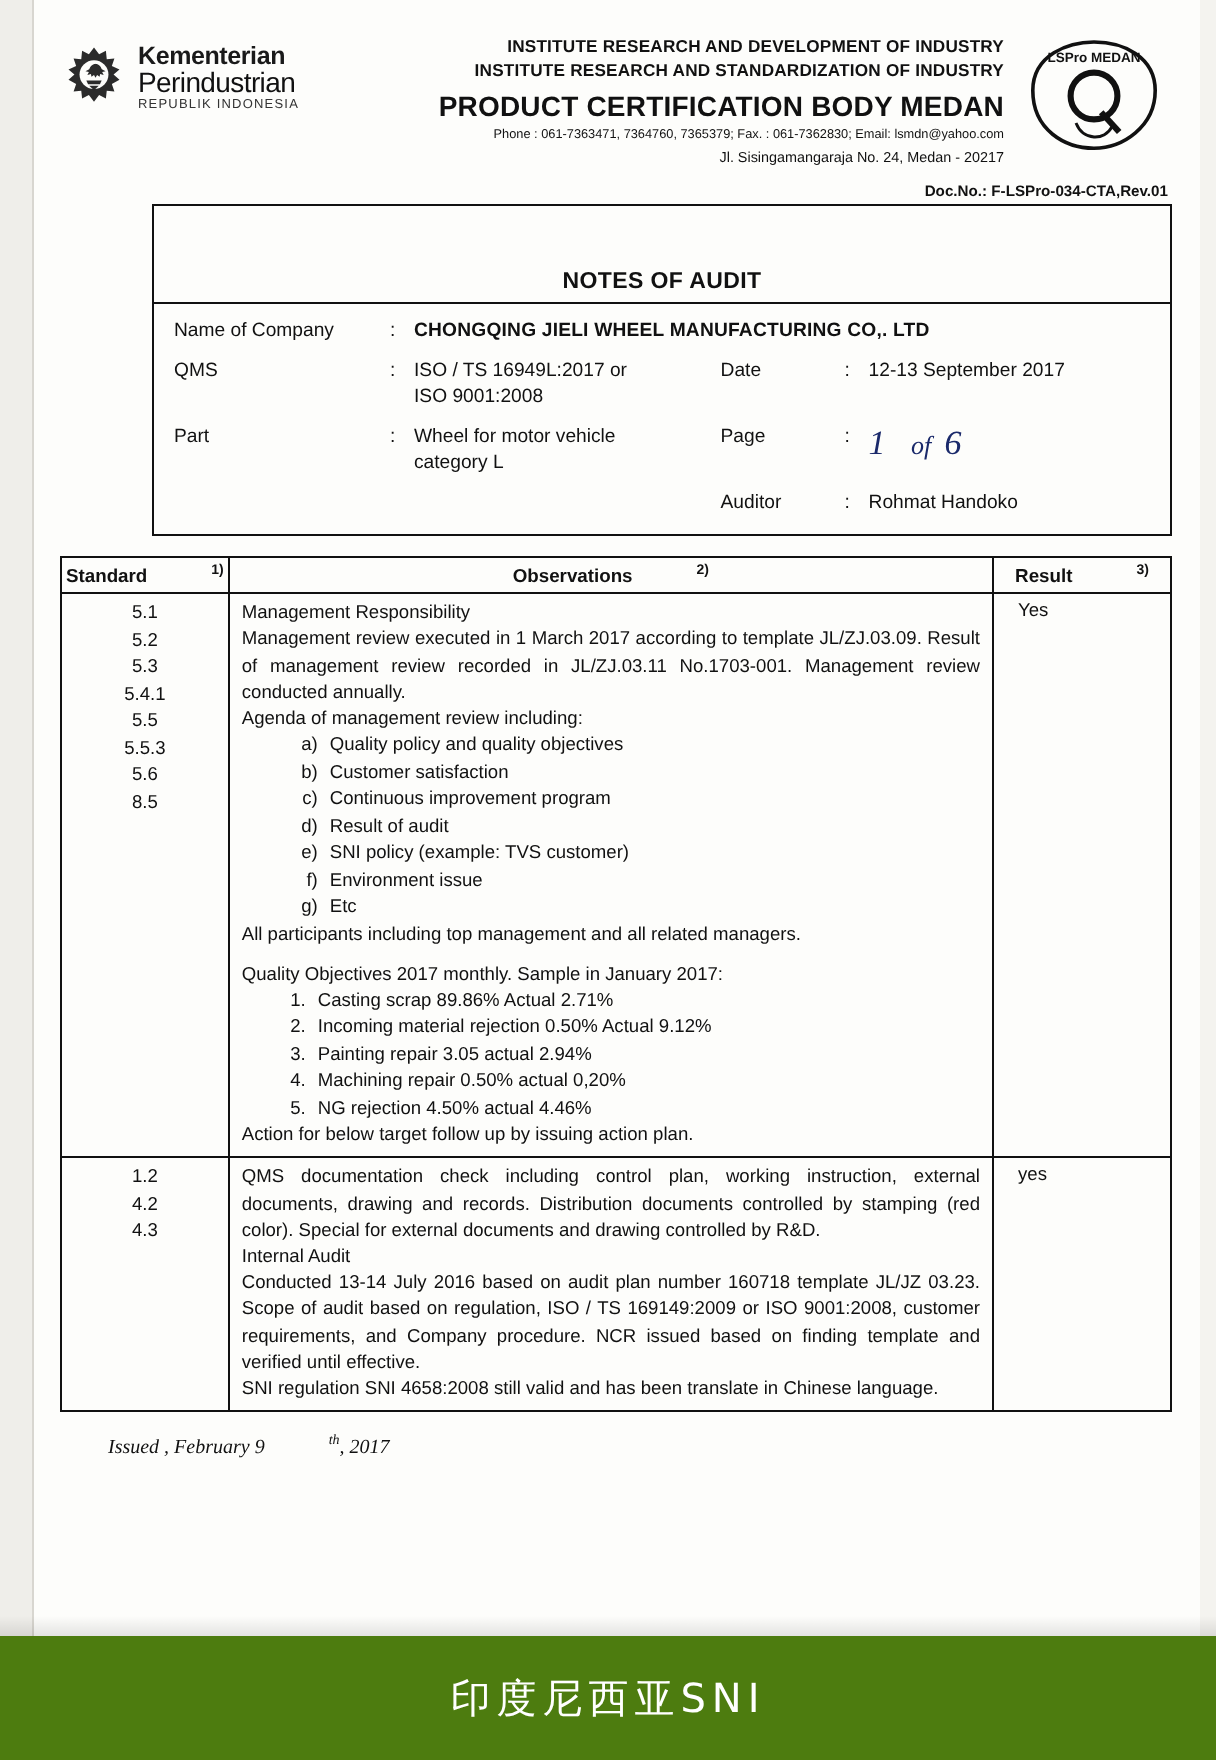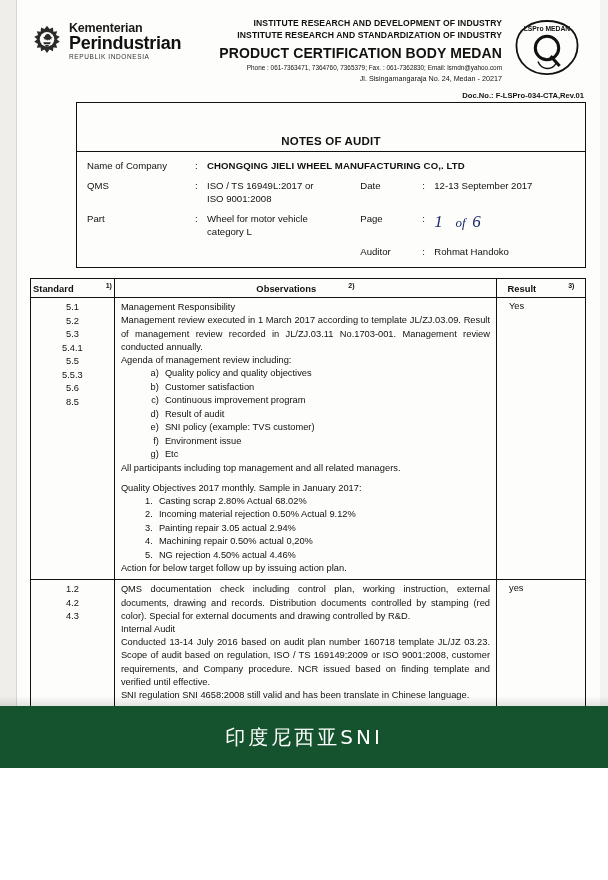--- a/index.html
+++ b/index.html
@@ -11,21 +11,21 @@
     height: 880px;
     background: #ffffff;
     font-family: "Liberation Sans", sans-serif;
     color: #111;
     position: relative;
     overflow: hidden;
   }
   .page {
     position: relative;
     width: 608px;
-    height: 768px;
+    height: 880px;
     box-sizing: border-box;
     background: #fdfdfb;
   }
   
   .scan-edge-left {
     position: absolute;
     left: 0; top: 0; bottom: 0;
     width: 16px;
     background: #efeeea;
     border-right: 1px solid #d8d6d0;
@@ -69,22 +69,22 @@
   .logo-text {
     line-height: 1.05;
   }
   .logo-kementerian {
     font-size: 12.5px;
     font-weight: bold;
     letter-spacing: -0.2px;
     color: #1a1a1a;
   }
   .logo-perindustrian {
-    font-size: 18px;
-    font-weight: bold;
+    font-size: 14px;
+    font-weight: normal;
     letter-spacing: -0.3px;
     color: #111;
     margin-top: -1px;
   }
   .logo-republik {
     font-size: 6.5px;
     letter-spacing: 0.6px;
     color: #333;
     margin-top: 1px;
   }
@@ -263,21 +263,21 @@
     padding-left: 24px;
   }
   .issued sup { font-size: 7px; }
 
   .blue-band {
     position: absolute;
     left: 0;
     right: 0;
     bottom: 0;
     height: 62px;
-    background: #14532d;
+    background: #4d7c0f;
     display: flex;
     align-items: center;
     justify-content: center;
   }
   .blue-band .band-text {
     color: #ffffff;
     font-size: 20px;
     letter-spacing: 3px;
     font-family: "DejaVu Sans", sans-serif;
   }
@@ -462,21 +462,21 @@
                   <span class="mk">g)</span>
                   <span>Etc</span>
                 </li>
             </ul>
             <div>All participants including top management and all related managers.</div>
             <div class="gap-line"></div>
             <div>Quality Objectives 2017 monthly. Sample in January 2017:</div>
             <ul class="olist indent-2">
               <li>
                   <span class="mk">1.</span>
-                  <span>Casting scrap 2.80% Actual 68.02%</span>
+                  <span>Casting scrap 89.86% Actual 2.71%</span>
                 </li>
               <li>
                   <span class="mk">2.</span>
                   <span>Incoming material rejection 0.50% Actual 9.12%</span>
                 </li>
               <li>
                   <span class="mk">3.</span>
                   <span>Painting repair 3.05 actual 2.94%</span>
                 </li>
               <li>

